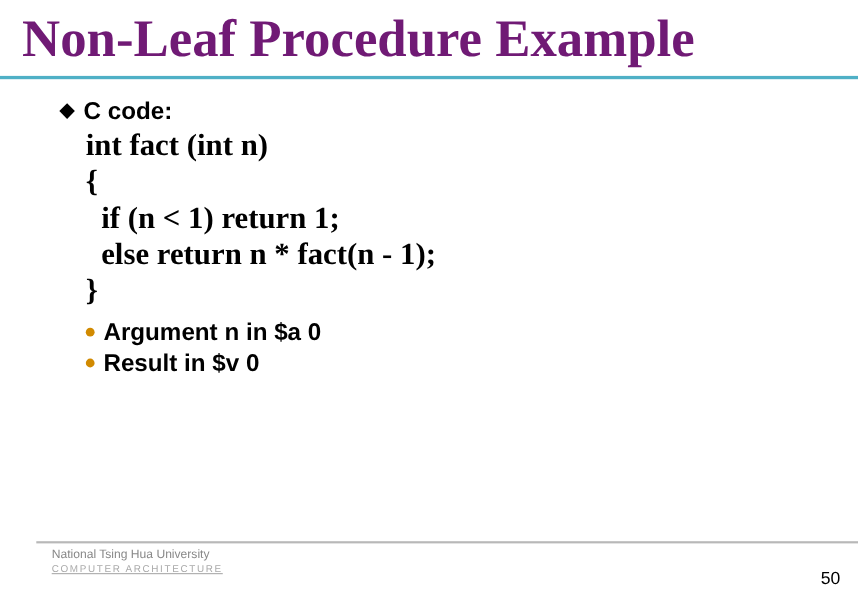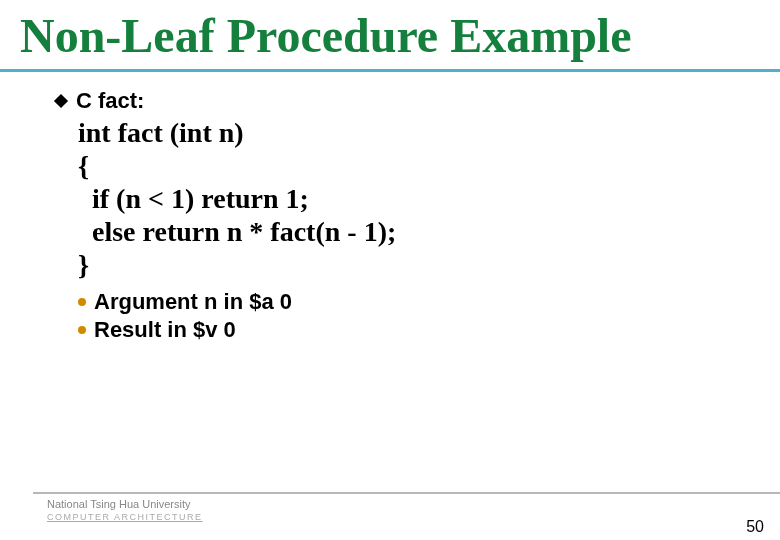--- a/index.html
+++ b/index.html
@@ -8,21 +8,21 @@
     height: 540px;
     background: #ffffff;
     font-family: Arial, Helvetica, sans-serif;
     position: relative;
     overflow: hidden;
   }
   .slide-title {
     font-family: "Comic Sans MS", "Chalkboard SE", cursive;
     font-size: 48px;
     font-weight: bold;
-    color: #15803d;
+    color: #701a75;
     padding: 10px 24px 6px 20px;
     line-height: 1.1;
   }
   .title-underline {
     height: 3px;
     background: #4fb0c6;
     width: 100%;
   }
   .content {
     padding: 16px 40px 0 56px;
@@ -123,21 +123,21 @@
 </style>
 </head>
 <body>
 
 <div class="slide-title">Non-Leaf Procedure Example</div>
 <div class="title-underline"></div>
 
 <div class="content">
   <div class="bullet-row">
     <div class="diamond"></div>
-    <div class="bullet-text">C fact:</div>
+    <div class="bullet-text">C code:</div>
   </div>
 
   <div class="code-block">int fact (int n)
 {
   if (n &lt; 1) return 1;
   else return n * fact(n - 1);
 }</div>
 
   <div class="sub-bullets">
     <div class="sub-row">

